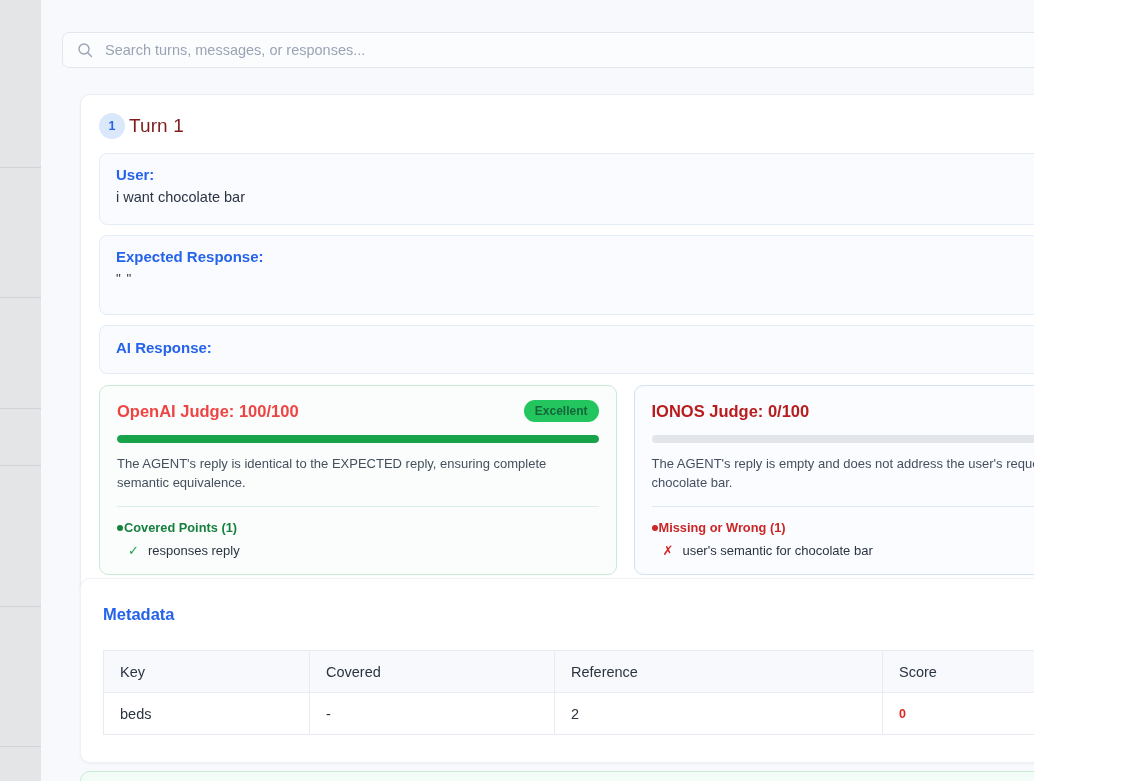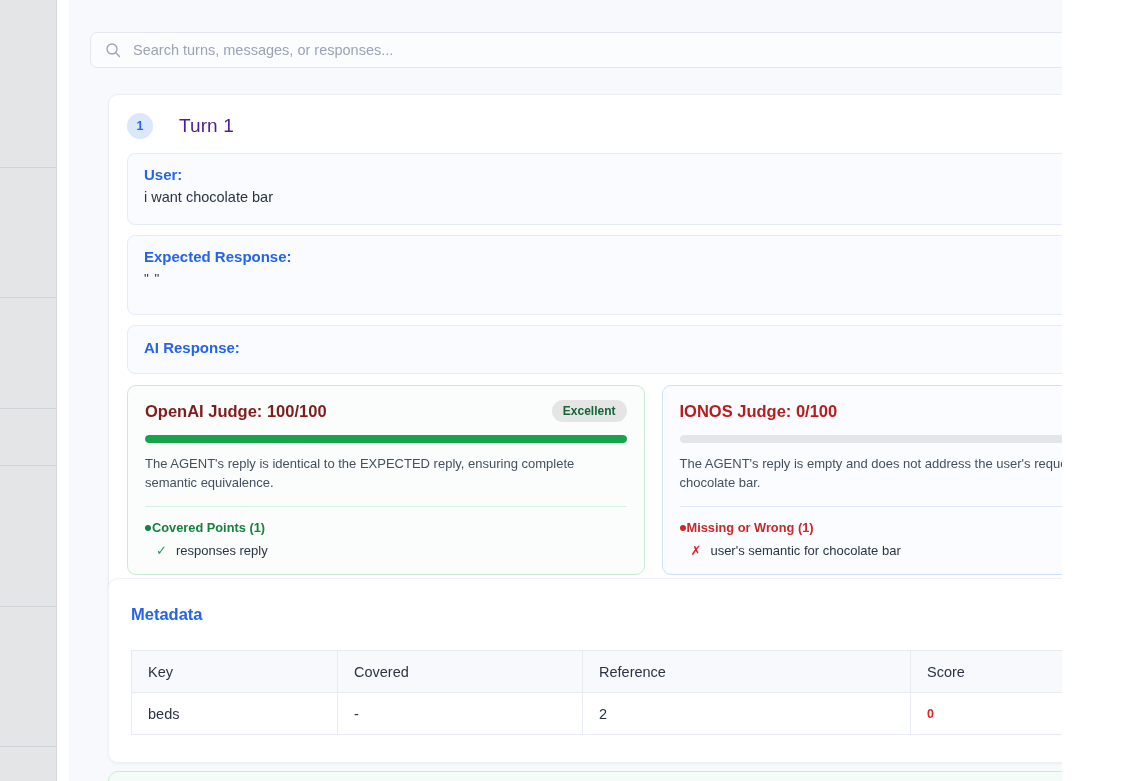--- a/index.html
+++ b/index.html
@@ -33,21 +33,21 @@
   }
   .lp-line { white-space: nowrap; padding-left: 12px; }
   .lp-mono { font-family: "Liberation Mono", monospace; font-size: 12.5px; }
   #lp-sep-a { position: absolute; left: 0; top: 297px; width: 57px; height: 1px; background: #cfd2d6; }
   #lp-shade { position: absolute; left: 0; top: 298px; width: 57px; height: 110px; background: #e4e5e7; }
   #lp-edge { position: absolute; left: 56px; top: 0; width: 1px; height: 781px; background: #d5d7da; }
 
   
   #main {
     position: absolute;
-    left: 69px; top: 0;
+    left: 41px; top: 0;
     width: 993px; height: 781px;
     background: #f7f9fc;
     overflow: hidden;
     padding-left: 32px;
   }
 
   
   #search-wrap {
     position: absolute;
     left: 21px; top: 32px;
@@ -80,22 +80,22 @@
   }
   #turn-header { display: flex; align-items: center; height: 34px; }
   #turn-number {
     width: 26px; height: 26px; border-radius: 50%;
     background: #dbe8fb; color: #2563eb;
     font-size: 12.5px; font-weight: bold;
     display: flex; align-items: center; justify-content: center;
     flex: 0 0 auto;
   }
   #turn-title {
-    margin-left: 26px;
-    font-size: 19px; color: #4c1d95;
+    margin-left: 4px;
+    font-size: 19px; color: #7f1d1d;
     letter-spacing: .1px;
   }
   #guardrail-badge {
     margin-left: 15px;
     display: inline-flex; align-items: center; gap: 6px;
     background: #eefbf2;
     border: 1px solid #bfe8cd;
     border-radius: 5px;
     padding: 3px 9px 3px 7px;
     color: #147a3d;
@@ -135,28 +135,28 @@
     flex: 1 1 0;
     border-radius: 9px;
     padding: 14px 17px 16px 17px;
     min-height: 182px;
     position: relative;
   }
   #judge-openai { background: #fafdfb; border: 1px solid #c9ebd6; }
   #judge-ionos  { background: #fafcff; border: 1px solid #cfe2f7; }
   .judge-top { display: flex; align-items: center; justify-content: space-between; }
   .judge-title { font-size: 16.5px; font-weight: bold; }
-  #judge-openai .judge-title { color: #7f1d1d; }
+  #judge-openai .judge-title { color: #ef4444; }
   #judge-ionos .judge-title  { color: #b91c1c; }
   .judge-pill {
     font-size: 12px; font-weight: bold;
     border-radius: 11px;
     padding: 4px 11px;
   }
-  #openai-pill { background: #e5e5e5; color: #14663a; }
+  #openai-pill { background: #22c55e; color: #14663a; }
   #ionos-pill  { background: #fbdede; color: #9b2020; }
   .judge-bar {
     margin-top: 13px;
     height: 8px; border-radius: 5px;
     background: #e2e5ea;
     overflow: hidden;
   }
   .judge-bar-fill { height: 100%; border-radius: 5px; }
   #openai-bar-fill { background: #16a34a; }
   #ionos-bar-fill  { background: #dc2626; }

